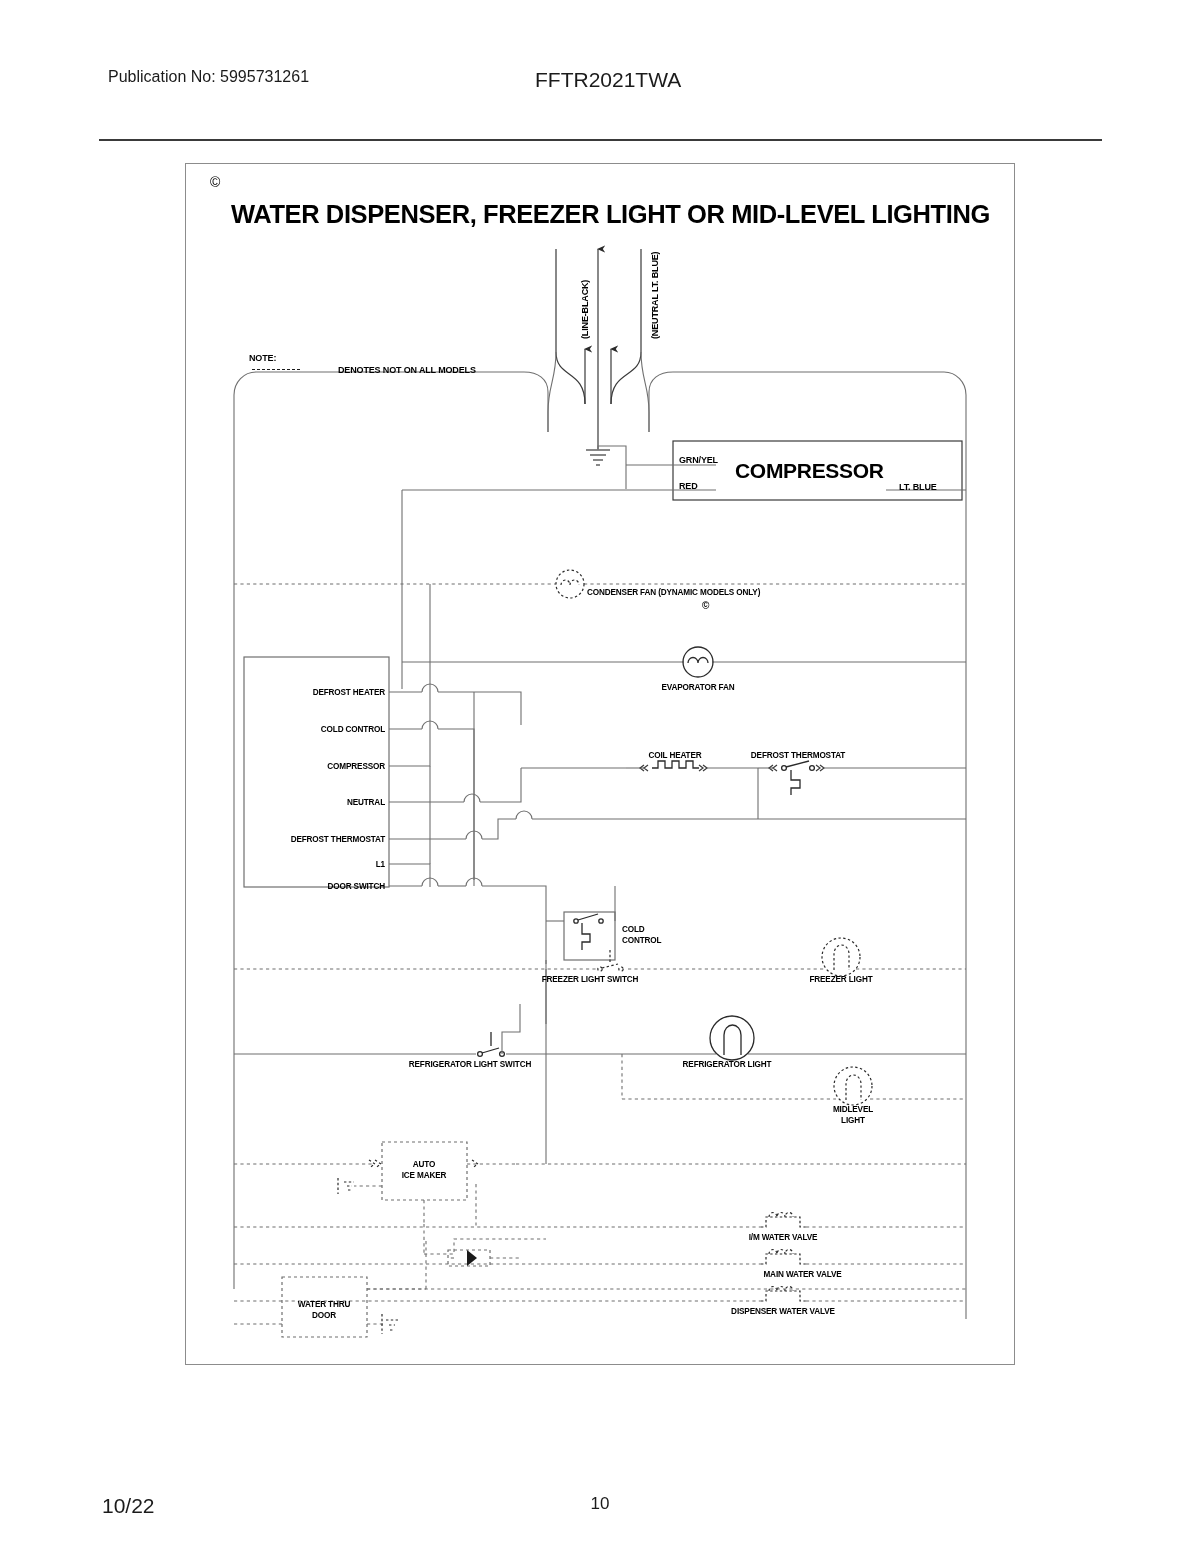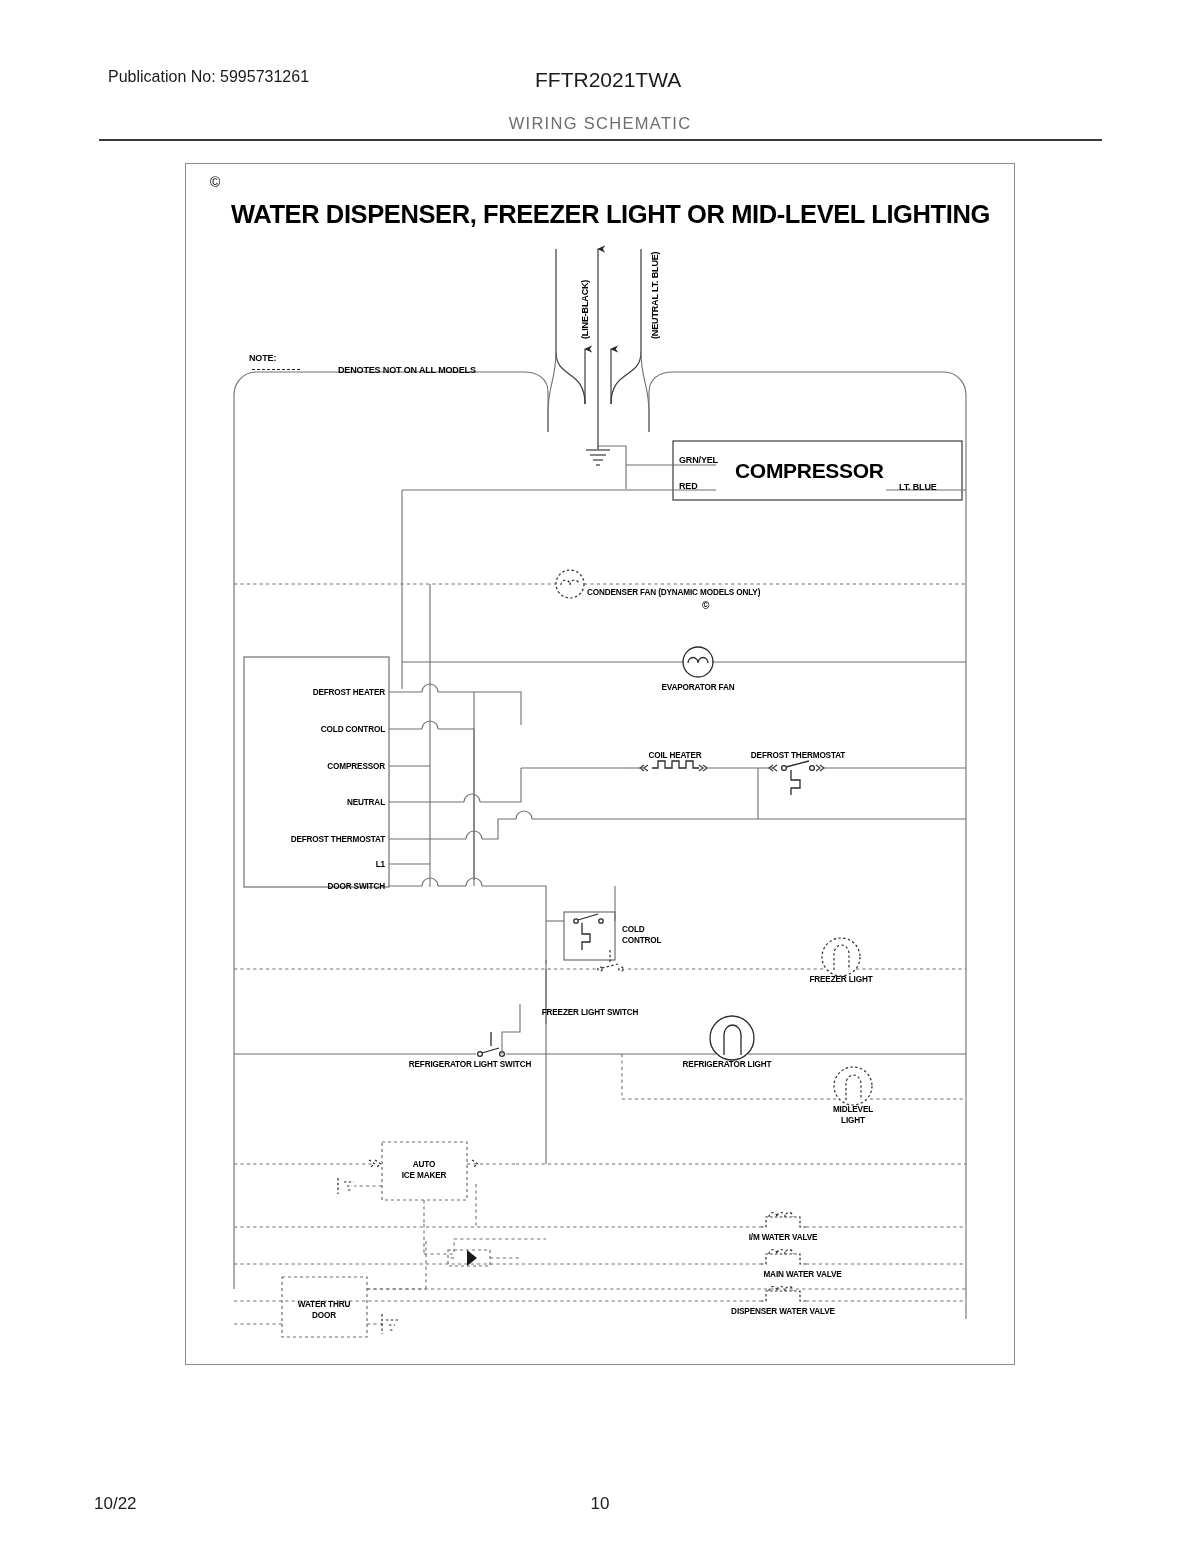--- a/index.html
+++ b/index.html
@@ -31,22 +31,22 @@
     text-align: center; font-size: 16.5px; letter-spacing: 1.3px;
     color: #6d6d6d;
   }
   #header-rule {
     position: absolute; left: 99px; top: 139px; width: 1003px; height: 0;
     border-top: 2.4px solid #3a3a3a;
   }
 
   
   #footer-date {
-    position: absolute; left: 94px; top: 1494px;
-    font-size: 17px; color: #1b1b1b;
+    position: absolute; left: 102px; top: 1494px;
+    font-size: 21px; color: #1b1b1b;
   }
   #footer-page {
     position: absolute; left: 0; top: 1494px; width: 1200px;
     text-align: center; font-size: 17px; color: #1b1b1b;
   }
 
   
   #schematic-frame {
     position: absolute;
     left: 185px; top: 163px;
@@ -92,21 +92,20 @@
   .lbl.med { font-size: 9px; }
   .lbl.note-h { font-size: 9px; }
   .lbl.cmark { font-size: 10px; }
 </style>
 </head>
 <body>
 
 <div id="page-header">
   <div id="pub-no">Publication No: 5995731261</div>
   <div id="model-no">FFTR2021TWA</div>
-  <div id="section-title">WIRING SCHEMATIC</div>
   <div id="header-rule"></div>
 </div>
 
 <div id="schematic-frame">
 
   <div id="dg-copyright">©</div>
   <div class="dg-title" id="dg-title-2">WATER DISPENSER, FREEZER LIGHT OR MID-LEVEL LIGHTING</div>
 
   <svg id="schematic-svg" width="828" height="1200" viewBox="0 0 828 1200">
     <defs>
@@ -339,21 +338,21 @@
   <div class="lbl rgt" style="left:199px; top:671px;">DEFROST THERMOSTAT</div>
   <div class="lbl rgt" style="left:199px; top:696px;">L1</div>
   <div class="lbl rgt" style="left:199px; top:718px;">DOOR SWITCH</div>
 
   <div class="lbl ctr" style="left:489px; top:587px;">COIL HEATER</div>
   <div class="lbl ctr" style="left:612px; top:587px;">DEFROST THERMOSTAT</div>
 
   <div class="lbl" style="left:436px; top:761px;">COLD</div>
   <div class="lbl" style="left:436px; top:772px;">CONTROL</div>
 
-  <div class="lbl ctr" style="left:401px; top:844px;padding-left:6px;">FREEZER LIGHT SWITCH</div>
+  <div class="lbl ctr" style="left:401px; top:811px;padding-left:6px;">FREEZER LIGHT SWITCH</div>
   <div class="lbl ctr" style="left:655px; top:811px;">FREEZER LIGHT</div>
   <div class="lbl ctr" style="left:284px; top:896px;">REFRIGERATOR LIGHT SWITCH</div>
   <div class="lbl ctr" style="left:541px; top:896px;">REFRIGERATOR LIGHT</div>
   <div class="lbl ctr" style="left:667px; top:941px;">MIDLEVEL</div>
   <div class="lbl ctr" style="left:667px; top:952px;">LIGHT</div>
 
   <div class="lbl ctr" style="left:238px; top:996px;">AUTO</div>
   <div class="lbl ctr" style="left:238px; top:1007px;">ICE MAKER</div>
 
   <div class="lbl ctr" style="left:597px; top:1069px;">I/M WATER VALVE</div>

